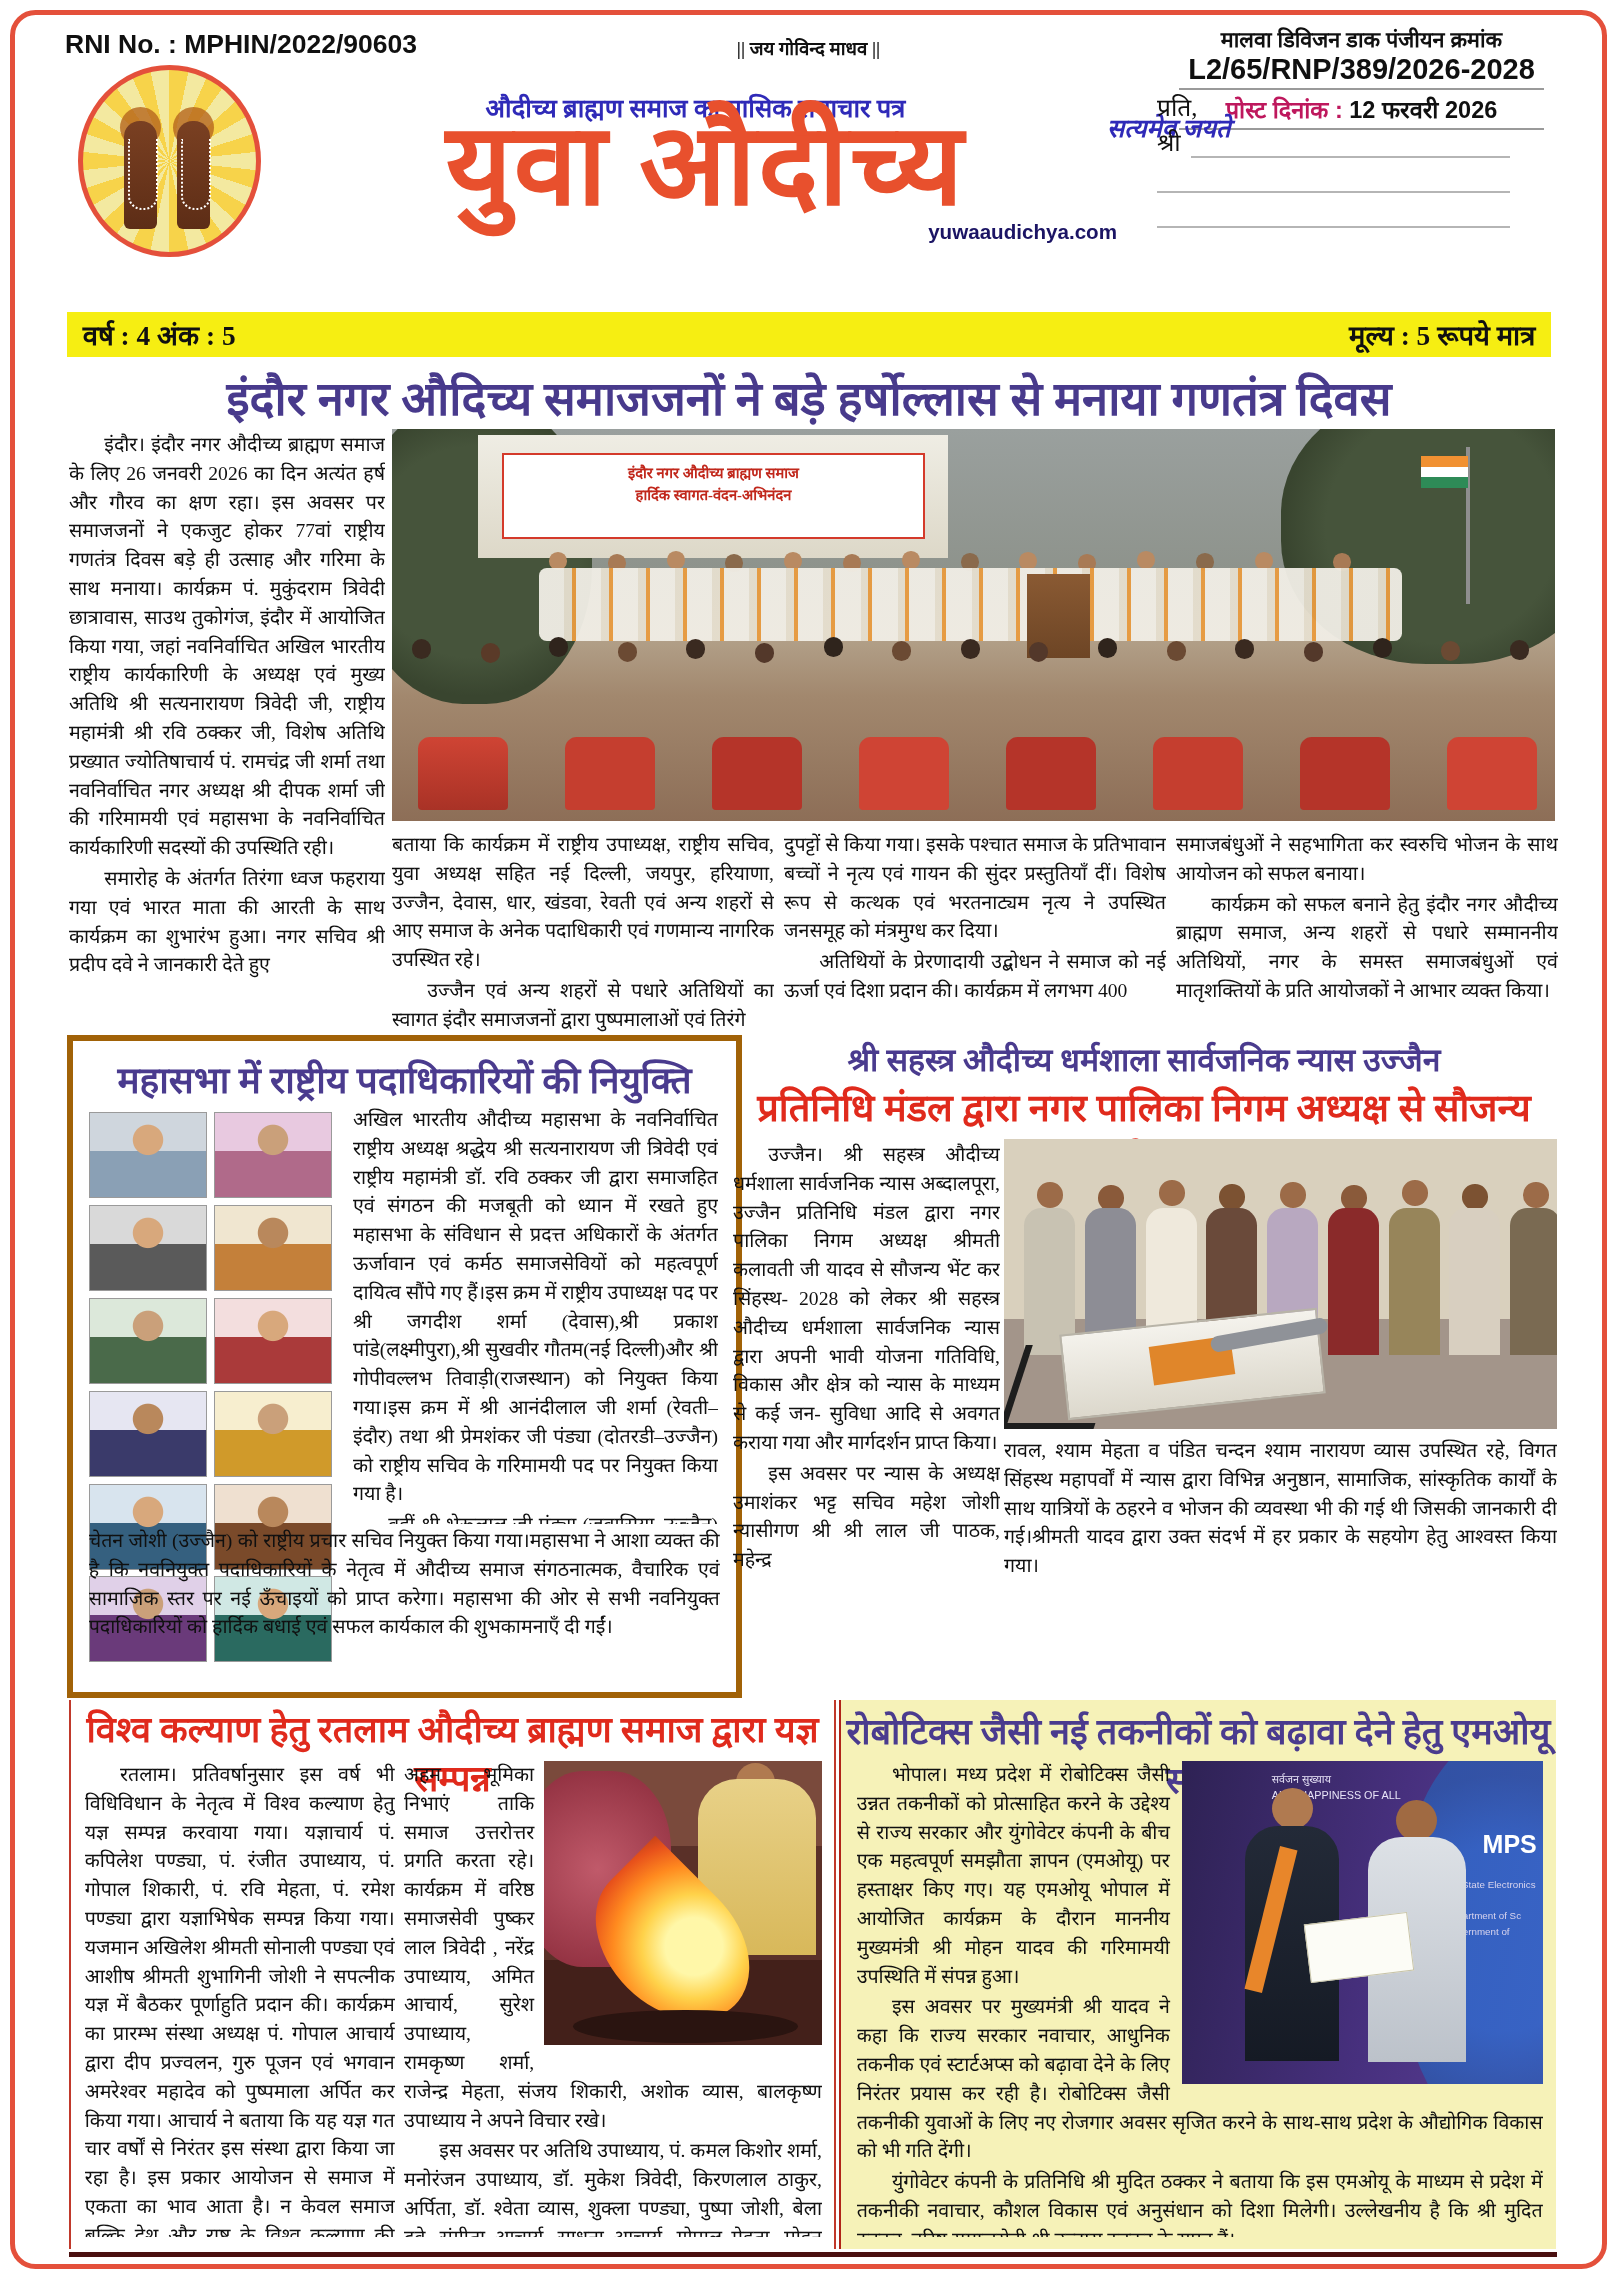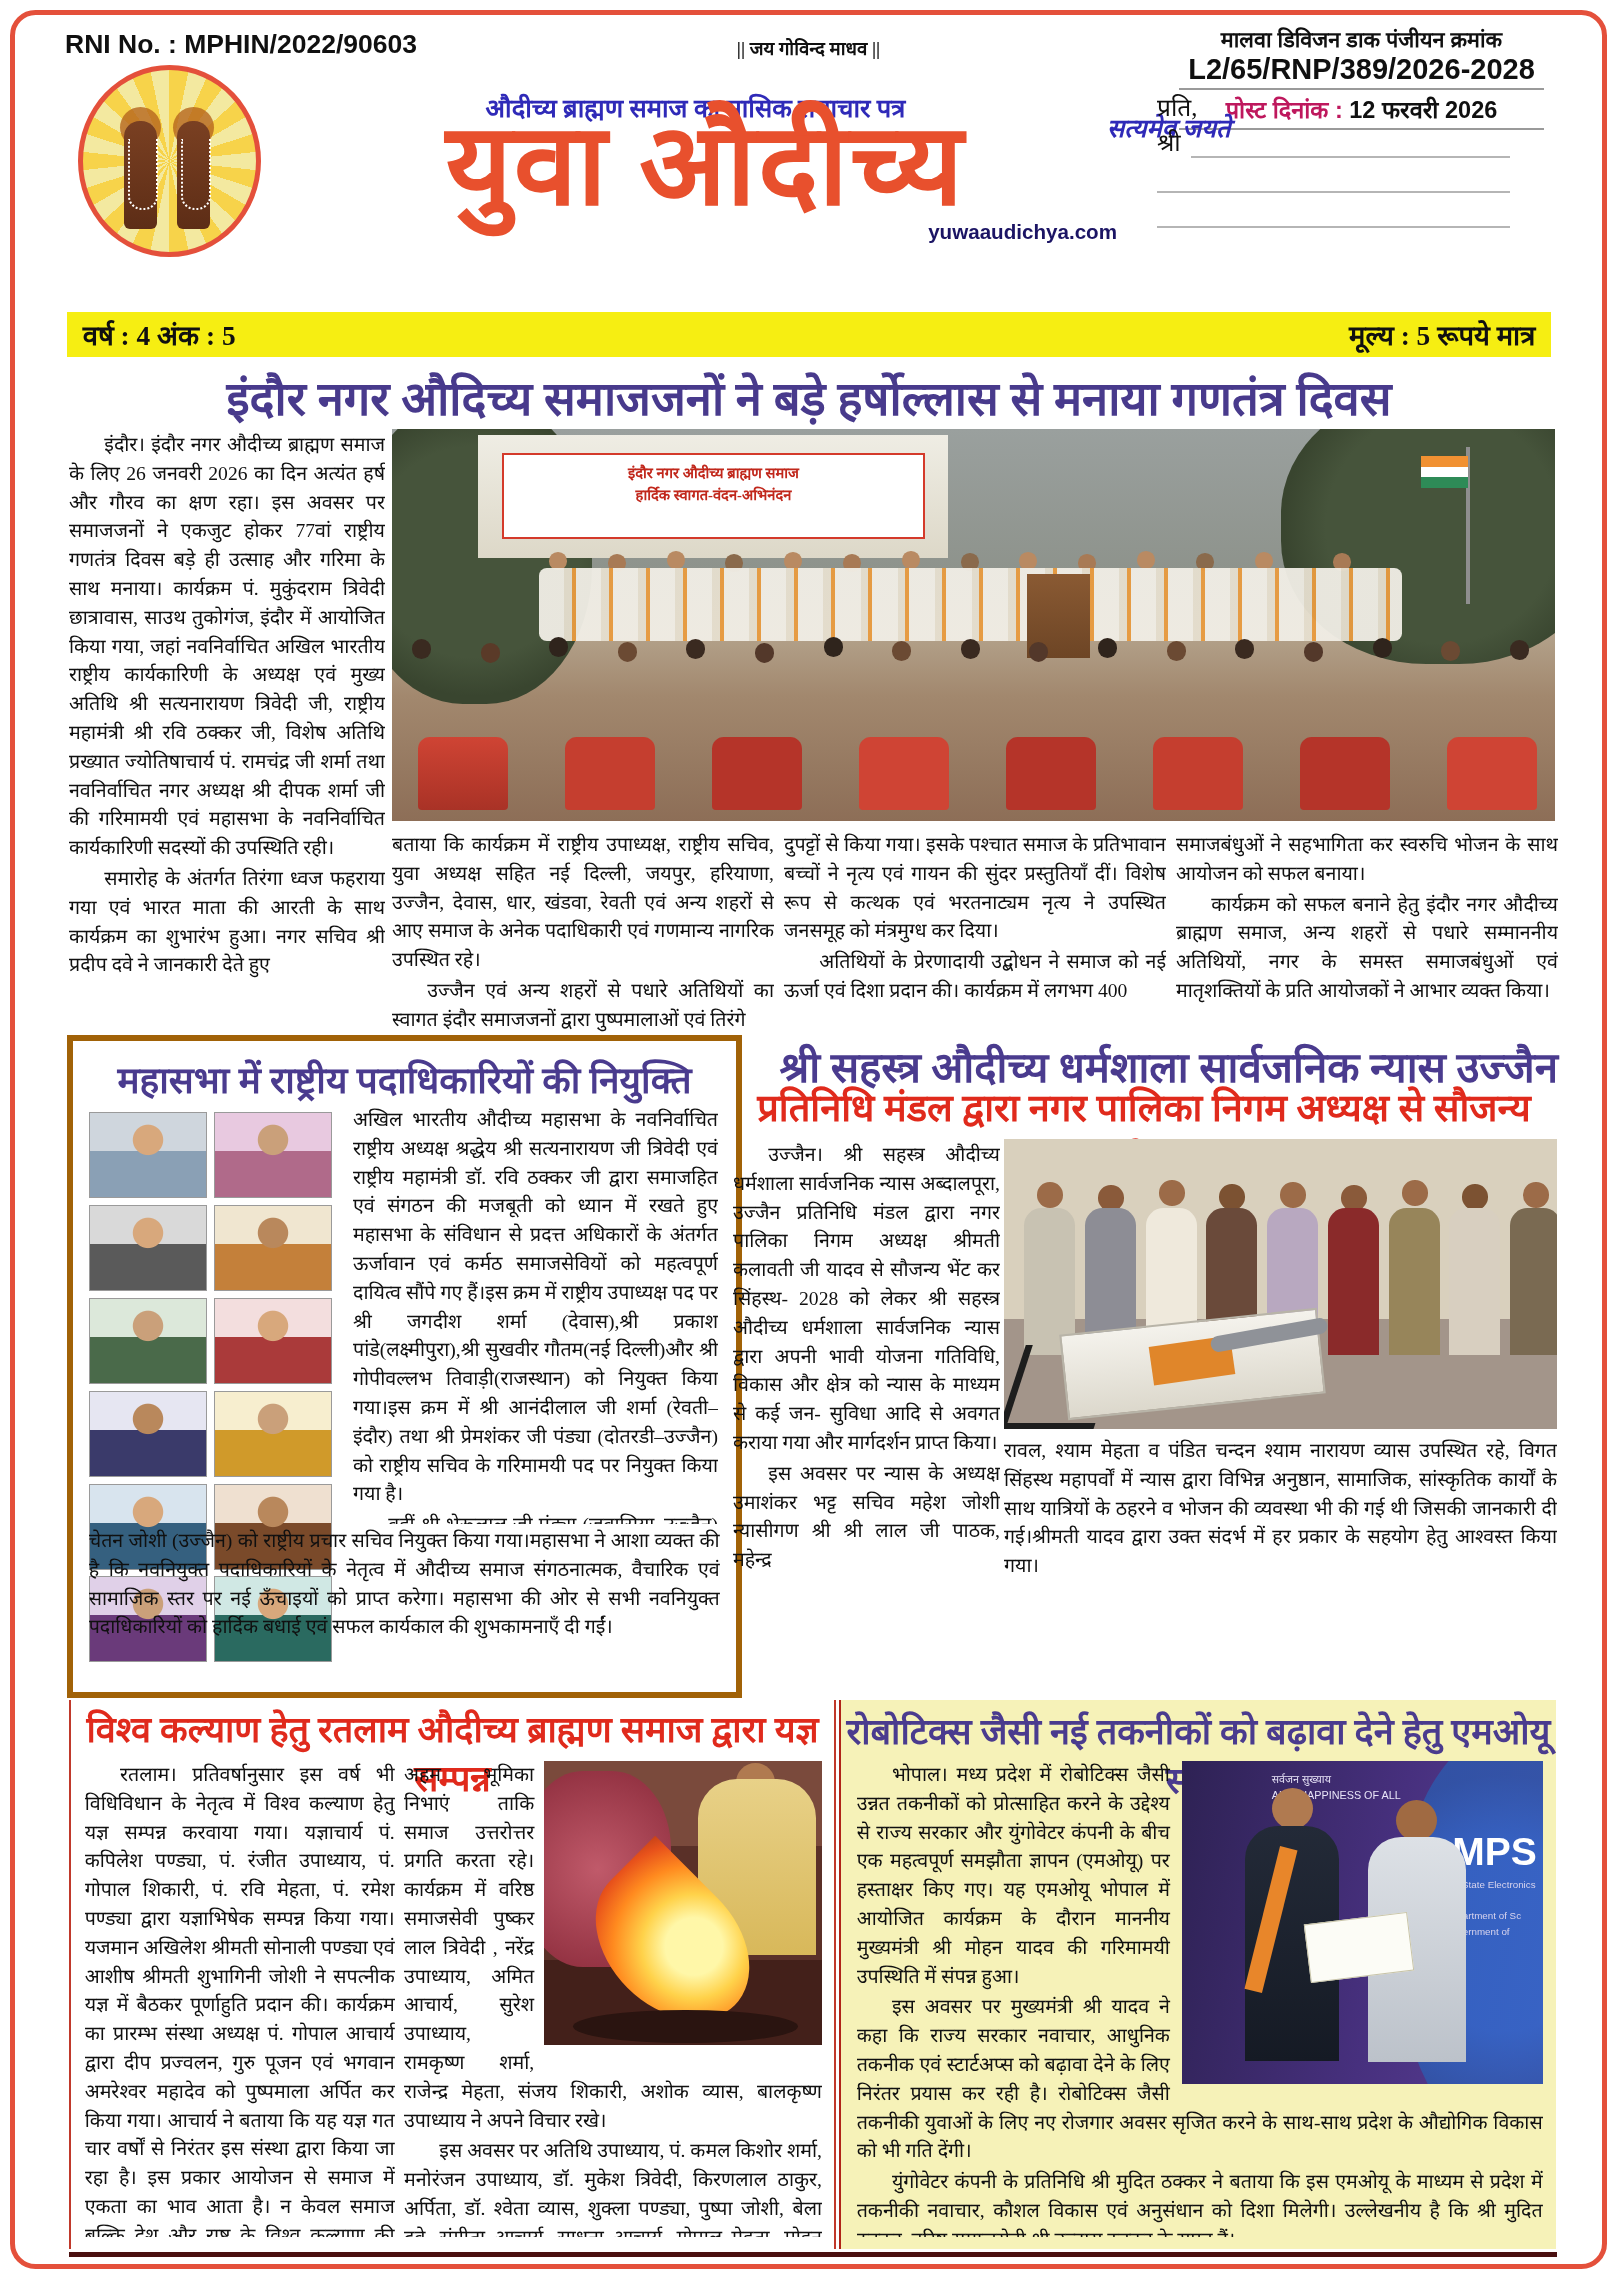--- a/index.html
+++ b/index.html
@@ -97,21 +97,21 @@
   .pt:nth-child(7){background:radial-gradient(circle at 50% 32%,#b9885c 0 14.7px,rgba(0,0,0,0) 15.7px),linear-gradient(#e6e6f2 0 45%,#3a3a6a 45%);}
   .pt:nth-child(8){background:radial-gradient(circle at 50% 32%,#caa07a 0 14.7px,rgba(0,0,0,0) 15.7px),linear-gradient(#f7eecf 0 45%,#d09a2a 45%);}
   .pt:nth-child(9){background:radial-gradient(circle at 50% 32%,#d8a87c 0 14.7px,rgba(0,0,0,0) 15.7px),linear-gradient(#d8e4ee 0 45%,#35607f 45%);}
   .pt:nth-child(10){background:radial-gradient(circle at 50% 32%,#b9885c 0 14.7px,rgba(0,0,0,0) 15.7px),linear-gradient(#efe0d0 0 45%,#7a4a2a 45%);}
   .pt:nth-child(11){background:radial-gradient(circle at 50% 32%,#caa07a 0 14.7px,rgba(0,0,0,0) 15.7px),linear-gradient(#e0d0e8 0 45%,#6a3a7a 45%);}
   .pt:nth-child(12){background:radial-gradient(circle at 50% 32%,#d8a87c 0 14.7px,rgba(0,0,0,0) 15.7px),linear-gradient(#d0e8e4 0 45%,#2a6a60 45%);}
   .appt-col{position:absolute;left:280px;top:65px;width:365px;height:418px;}
   .appt-bottom{position:absolute;left:15.7px;top:486px;width:631px;height:151px;}
 
   
-  .ujj-h1{left:730px;top:1037px;width:828px;text-align:right;color:#4a3b8e;font-weight:800;font-size:42px;}
+  .ujj-h1{left:730px;top:1037px;width:828px;text-align:center;color:#4a3b8e;font-weight:800;font-size:32px;}
   .ujj-h2{left:730px;top:1080px;width:828px;text-align:center;color:#e02a1c;font-weight:800;font-size:38px;}
   .ujj-col{left:733px;top:1141px;width:267px;height:545px;}
   .photo-ujjain{left:1004px;top:1139px;width:553px;height:290px;overflow:hidden;
       background:linear-gradient(#d9d0bd 0 62%,#a3958a 62% 100%);}
   .uj-heads{position:absolute;left:33px;top:43px;width:25.5px;height:25.5px;border-radius:50%;background:#9c6b48;
       box-shadow:61px 2.9px 0 #8a5a3a,122px -2px 0 #9c6b48,182px 2px 0 #7c5232,243px 0 0 #9c6b48,
                  304px 2.9px 0 #8a5a3a,365px -2px 0 #9c6b48,425px 2px 0 #7c5232,486px 0 0 #9c6b48;}
   .uj-bodies{position:absolute;left:19.6px;top:69px;width:51px;height:147px;border-radius:17.6px 17.6px 0 0;background:#c8c2b2;
       box-shadow:61px 0 0 #8d8d95,122px 0 0 #efe9dc,182px 0 0 #6a4a3a,243px 0 0 #b8a8c0,
                  304px 0 0 #8a2a2a,365px 0 0 #97855a,425px 0 0 #d8cfc0,486px 0 0 #7a6a52;}
@@ -142,21 +142,21 @@
 
   .mou-box{left:839px;top:1700px;width:717px;height:549px;background:#f6f2b8;border-left:2.9px solid #b02318;box-sizing:border-box;}
   .mou-head{position:absolute;left:0;top:5.9px;width:100%;text-align:center;color:#4a3b8e;font-weight:800;font-size:36px;}
   .mou-body{position:absolute;left:15.7px;top:61px;width:686px;height:476px;}
   .photo-mou{float:right;width:361px;height:323px;margin:0 0 7.8px 11.8px;position:relative;overflow:hidden;
       background:linear-gradient(100deg,#2e2254 0%,#47307e 55%,#5b3f96 100%);}
   .mo-swoosh{position:absolute;right:-69px;top:-29px;width:216px;height:412px;border-radius:50%;
       background:radial-gradient(circle,#2d6fd4 0 40%,#2a5cb0 70%);opacity:.75;}
   .mo-toptext{position:absolute;left:90px;top:9.8px;color:#e8e4f8;font-size:10.8px;font-family:"Liberation Sans",sans-serif;line-height:1.5;}
   .mo-mps{position:absolute;right:5.9px;top:71px;color:#fff;font-family:"Liberation Sans",sans-serif;
-      font-weight:bold;font-size:39px;line-height:1;}
+      font-weight:bold;font-size:25px;line-height:1;}
   .mo-mpslines{position:absolute;right:3.9px;top:116px;color:#d8d4ee;font-size:9.8px;text-align:left;
       font-family:"Liberation Sans",sans-serif;line-height:1.6;width:94px;}
   .mo-man1{position:absolute;left:63px;top:65px;width:94px;height:235px;border-radius:33px 33px 0 0;
       background:linear-gradient(#232a38,#151a24);}
   .mo-man1 .sash{position:absolute;left:17.6px;top:19.6px;width:17.6px;height:147px;background:#e8862a;transform:rotate(14deg);}
   .mo-man2{position:absolute;left:186px;top:76px;width:98px;height:225px;border-radius:33px 33px 0 0;
       background:linear-gradient(#dde1e6,#bcc2ca);}
   .mo-h1{position:absolute;left:90px;top:27.4px;width:41px;height:41px;border-radius:50%;background:#b07a50;}
   .mo-h2{position:absolute;left:214px;top:39px;width:41px;height:41px;border-radius:50%;background:#a06a42;}
   .mo-cert{position:absolute;left:125px;top:157px;width:102px;height:57px;background:#fcfcf6;

